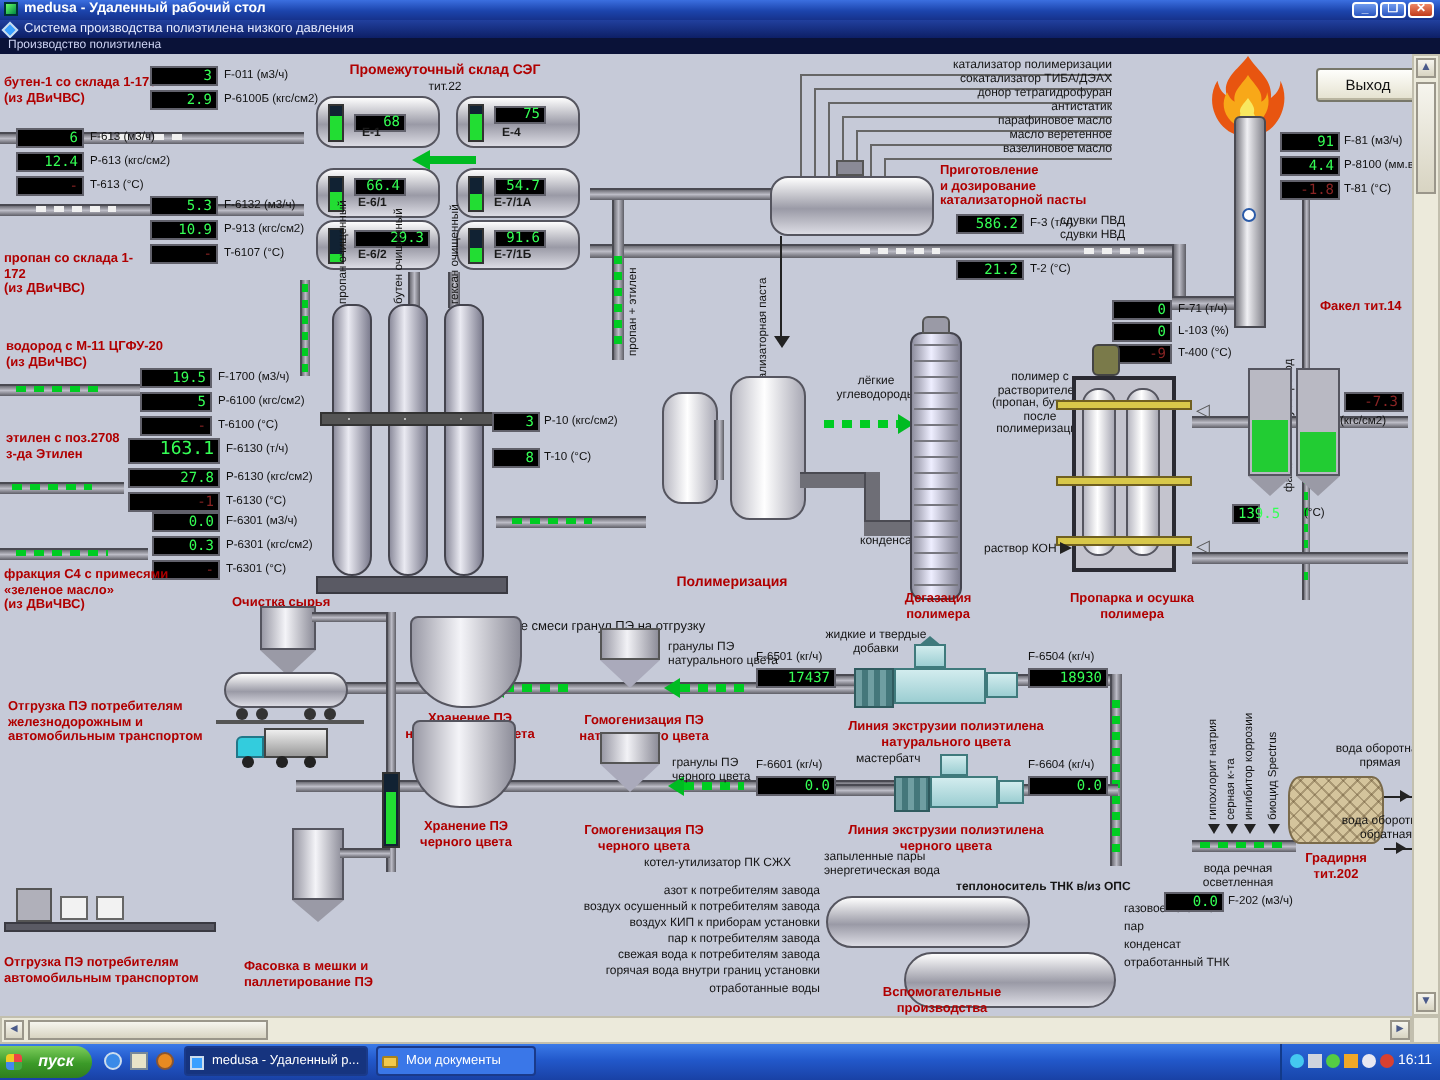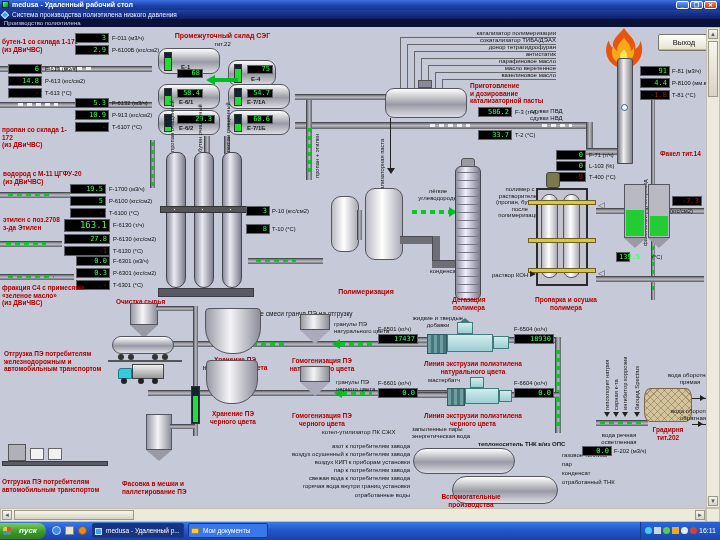--- a/index.html
+++ b/index.html
@@ -70,21 +70,21 @@
 (из ДВиЧВС)</div>
 <div class="abs pipe" style="left:0;top:66px;width:152px;height:6px"></div>
 <div class="abs fw" style="left:50px;top:67px;width:44px;height:3px"></div>
 <div class="abs led" style="left:75px;top:33px;width:34px"><span data-bind="d.0.v">3</span></div>
 <div class="abs dlbl" data-bind="d.0.l" style="left:112px;top:35px">F-011 (м3/ч)</div>
 <div class="abs led" style="left:75px;top:45px;width:34px"><span data-bind="d.1.v">2.9</span></div>
 <div class="abs dlbl" data-bind="d.1.l" style="left:112px;top:47px">P-6100Б (кгс/см2)</div>
 
 <div class="abs led" style="left:8px;top:64px;width:34px"><span data-bind="d.2.v">6</span></div>
 <div class="abs dlbl" data-bind="d.2.l" style="left:45px;top:66px">F-613 (м3/ч)</div>
-<div class="abs led" style="left:8px;top:76px;width:34px"><span data-bind="d.3.v">14.8</span></div>
+<div class="abs led" style="left:8px;top:76px;width:34px"><span data-bind="d.3.v">12.4</span></div>
 <div class="abs dlbl" data-bind="d.3.l" style="left:45px;top:78px">P-613 (кгс/см2)</div>
 <div class="abs led dk" style="left:8px;top:88px;width:34px"><span data-bind="d.4.v">-</span></div>
 <div class="abs dlbl" data-bind="d.4.l" style="left:45px;top:90px">T-613 (°C)</div>
 
 <div class="abs pipe" style="left:0;top:102px;width:152px;height:6px"></div>
 <div class="abs fw" style="left:18px;top:103px;width:40px;height:3px"></div>
 <div class="abs led" style="left:75px;top:98px;width:34px"><span data-bind="d.5.v">5.3</span></div>
 <div class="abs dlbl" data-bind="d.5.l" style="left:112px;top:100px">F-6132 (м3/ч)</div>
 <div class="abs led" style="left:75px;top:110px;width:34px"><span data-bind="d.6.v">10.9</span></div>
 <div class="abs dlbl" data-bind="d.6.l" style="left:112px;top:112px">P-913 (кгс/см2)</div>
@@ -128,58 +128,58 @@
 (из ДВиЧВС)</div>
 
 <div class="abs panel-y" style="left:150px;top:30px;width:145px;height:106px"></div>
 <div class="abs lr" data-bind="tanks.title" style="left:152px;top:32px;width:141px;text-align:center;font-size:7px">Промежуточный склад СЭГ</div>
 <div class="abs lk" data-bind="tanks.subtitle" style="left:152px;top:41px;width:141px;text-align:center">тит.22</div>
 
 <div class="abs tankh" style="left:158px;top:48px;width:62px;height:26px">
   <div class="abs" style="left:5px;top:3px;width:8px;height:19px;background:#123;border:1px solid #333">
       <div class="abs" style="left:0;bottom:0;width:100%;height:70%;background:#22dd33"></div>
     </div>
-  <div class="abs led" style="left:18px;top:20px;width:26px;height:9px;line-height:7px"><span data-bind="tanks.items.0.v">68</span></div>
+  <div class="abs led" style="left:18px;top:8px;width:26px;height:9px;line-height:7px"><span data-bind="tanks.items.0.v">68</span></div>
   <div class="abs led-name" data-bind="tanks.items.0.name" style="left:22px;top:15px">Е-1</div>
 </div>
-<div class="abs tankh" style="left:228px;top:60px;width:48px;height:26px">
+<div class="abs tankh" style="left:228px;top:48px;width:62px;height:26px">
   <div class="abs" style="left:5px;top:3px;width:8px;height:19px;background:#123;border:1px solid #333">
       <div class="abs" style="left:0;bottom:0;width:100%;height:75%;background:#22dd33"></div>
     </div>
   <div class="abs led" style="left:18px;top:4px;width:26px;height:9px;line-height:7px"><span data-bind="tanks.items.1.v">75</span></div>
   <div class="abs led-name" data-bind="tanks.items.1.name" style="left:22px;top:15px">Е-4</div>
 </div>
 <div class="abs" style="left:214px;top:78px;width:24px;height:4px;background:#00bb22"></div>
 <div class="abs cone" style="left:206px;top:75px;border-top:5px solid transparent;border-bottom:5px solid transparent;border-right:9px solid #00bb22"></div>
 <div class="abs tankh" style="left:158px;top:84px;width:62px;height:25px">
   <div class="abs" style="left:5px;top:3px;width:8px;height:18px;background:#123;border:1px solid #333">
       <div class="abs" style="left:0;bottom:0;width:100%;height:55%;background:#22dd33"></div>
     </div>
-  <div class="abs led" style="left:18px;top:4px;width:26px;height:9px;line-height:7px"><span data-bind="tanks.items.2.v">58.4</span></div>
+  <div class="abs led" style="left:18px;top:4px;width:26px;height:9px;line-height:7px"><span data-bind="tanks.items.2.v">66.4</span></div>
   <div class="abs led-name" data-bind="tanks.items.2.name" style="left:20px;top:14px">Е-6/1</div>
 </div>
 <div class="abs tankh" style="left:228px;top:84px;width:62px;height:25px">
   <div class="abs" style="left:5px;top:3px;width:8px;height:18px;background:#123;border:1px solid #333">
       <div class="abs" style="left:0;bottom:0;width:100%;height:52%;background:#22dd33"></div>
     </div>
   <div class="abs led" style="left:18px;top:4px;width:26px;height:9px;line-height:7px"><span data-bind="tanks.items.3.v">54.7</span></div>
   <div class="abs led-name" data-bind="tanks.items.3.name" style="left:18px;top:14px">Е-7/1А</div>
 </div>
 <div class="abs tankh" style="left:158px;top:110px;width:62px;height:25px">
   <div class="abs" style="left:5px;top:3px;width:8px;height:18px;background:#123;border:1px solid #333">
       <div class="abs" style="left:0;bottom:0;width:100%;height:28%;background:#22dd33"></div>
     </div>
   <div class="abs led" style="left:18px;top:4px;width:38px;height:9px;line-height:7px"><span data-bind="tanks.items.4.v">29.3</span></div>
   <div class="abs led-name" data-bind="tanks.items.4.name" style="left:20px;top:14px">Е-6/2</div>
 </div>
 <div class="abs tankh" style="left:228px;top:110px;width:62px;height:25px">
   <div class="abs" style="left:5px;top:3px;width:8px;height:18px;background:#123;border:1px solid #333">
       <div class="abs" style="left:0;bottom:0;width:100%;height:45%;background:#22dd33"></div>
     </div>
-  <div class="abs led" style="left:18px;top:4px;width:26px;height:9px;line-height:7px"><span data-bind="tanks.items.5.v">60.6</span></div>
+  <div class="abs led" style="left:18px;top:4px;width:26px;height:9px;line-height:7px"><span data-bind="tanks.items.5.v">91.6</span></div>
   <div class="abs led-name" data-bind="tanks.items.5.name" style="left:18px;top:14px">Е-7/1Б</div>
 </div>
 
 <div class="abs pipev" style="left:204px;top:136px;width:6px;height:18px"></div>
 <div class="abs pipev" style="left:224px;top:136px;width:6px;height:18px"></div>
 <div class="abs pipe" style="left:295px;top:94px;width:92px;height:6px"></div>
 
 <div class="abs lk" data-bind="catalyst.lines.0" style="left:400px;top:30px;width:156px;text-align:right;border-bottom:1px solid #666">катализатор полимеризации</div>
 <div class="abs lk" data-bind="catalyst.lines.1" style="left:407px;top:37px;width:149px;text-align:right;border-bottom:1px solid #666">сокатализатор ТИБА/ДЭАХ</div>
 <div class="abs lk" data-bind="catalyst.lines.2" style="left:414px;top:44px;width:142px;text-align:right;border-bottom:1px solid #666">донор тетрагидрофуран</div>
@@ -200,21 +200,21 @@
 <div class="abs tankh" style="left:385px;top:88px;width:82px;height:30px"></div>
 <div class="abs" style="left:418px;top:80px;width:14px;height:8px;background:#8a8a96;border:1px solid #555"></div>
 
 <div class="abs pipe" style="left:295px;top:122px;width:296px;height:7px"></div>
 <div class="abs fw" style="left:430px;top:124px;width:40px;height:3px"></div>
 <div class="abs fw" style="left:542px;top:124px;width:30px;height:3px"></div>
 <div class="abs pipev" style="left:586px;top:122px;width:7px;height:32px"></div>
 <div class="abs pipe" style="left:586px;top:148px;width:34px;height:7px"></div>
 <div class="abs led" style="left:478px;top:107px;width:34px"><span data-bind="d.20.v">586.2</span></div>
 <div class="abs dlbl" data-bind="d.20.l" style="left:515px;top:109px">F-3 (т/ч)</div>
-<div class="abs led" style="left:478px;top:130px;width:34px"><span data-bind="d.21.v">33.7</span></div>
+<div class="abs led" style="left:478px;top:130px;width:34px"><span data-bind="d.21.v">21.2</span></div>
 <div class="abs dlbl" data-bind="d.21.l" style="left:515px;top:132px">T-2 (°C)</div>
 <div class="abs lk" data-bind="polymer.vent1" style="left:530px;top:108px;width:44px">сдувки ПВД</div>
 <div class="abs lk" data-bind="polymer.vent2" style="left:530px;top:115px;width:44px">сдувки НВД</div>
 
 <svg class="abs" style="left:603px;top:28px" width="42" height="42" viewBox="0 0 42 44">
   <path d="M21 0C26 8 34 12 33 22c4-3 5-6 5-9 4 8 2 18-4 24-7 7-19 7-26 0C2 31 0 21 5 13c1 4 2 6 5 8C7 12 16 7 21 0z" fill="#e85510"></path>
   <path d="M21 10c3 5 8 8 7 14 2-1 3-3 3-5 2 6 0 12-4 15-5 4-11 4-15 0-4-4-5-10-2-15 1 2 2 4 4 5-1-6 4-9 7-14z" fill="#f8a818"></path>
   <path d="M21 22c2 3 4 5 3 8 2 3-1 7-3 7s-5-3-4-7c-1-3 2-5 4-8z" fill="#f8e860"></path>
 </svg>
 <div class="abs" style="left:617px;top:58px;width:16px;height:106px;background:linear-gradient(90deg,#77777f,#f0f0f4 40%,#84848c);border:1px solid #4a4a52;border-radius:3px 3px 0 0"></div>

